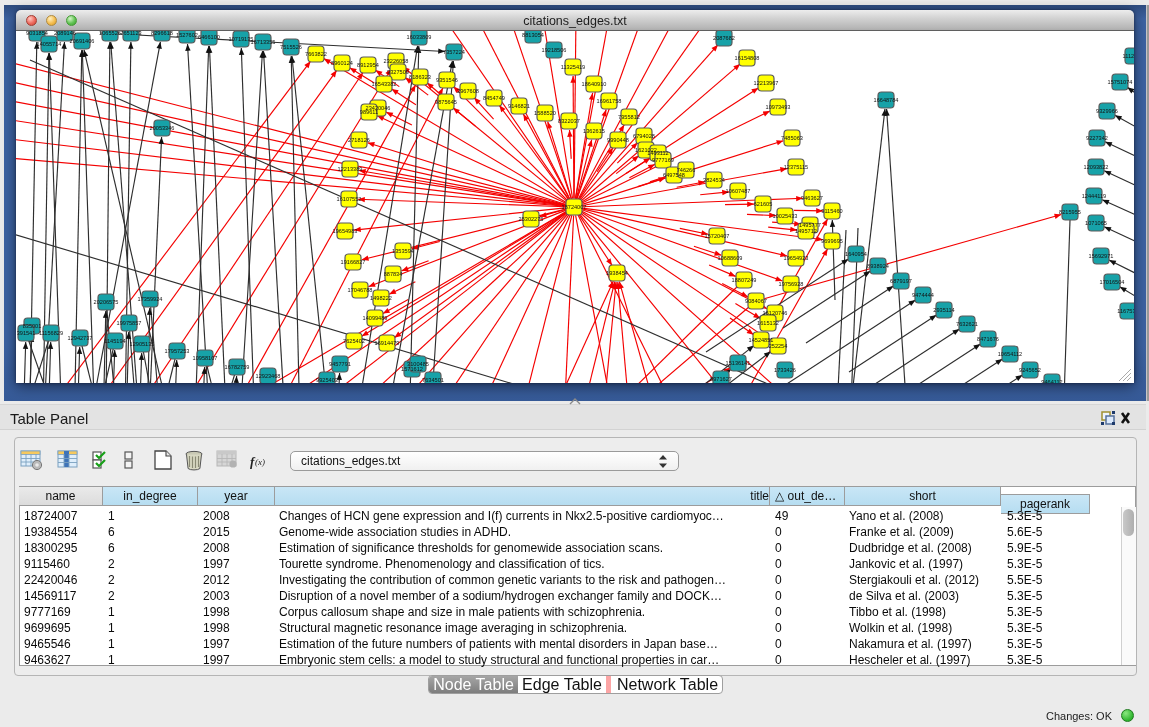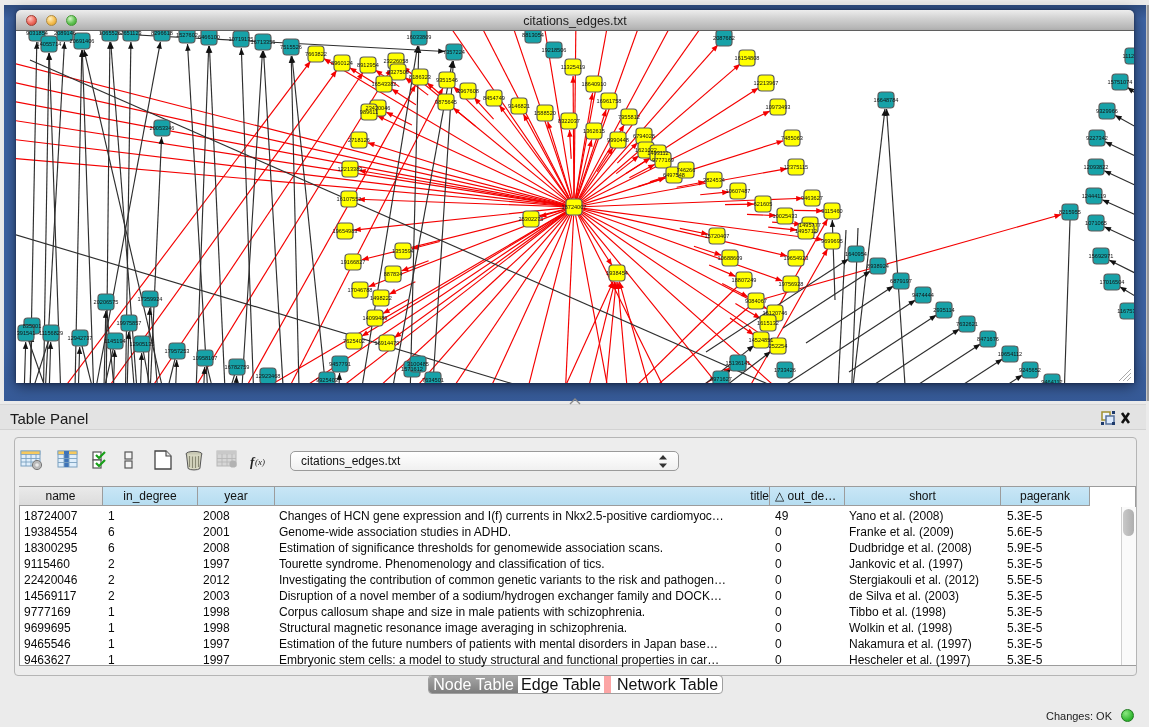--- a/index.html
+++ b/index.html
@@ -720,31 +720,31 @@
   </svg>
 </div>
 <div id="table"></div>
 
 <div class="hd" style="left:19px;width:84px;background:linear-gradient(180deg,#eaeaea,#dcdcdc);">name</div>
 <div class="hd" style="left:103px;width:95px;">in_degree</div>
 <div class="hd" style="left:198px;width:77px;">year</div>
 <div class="hd" style="left:275px;width:495px;text-align:right;">title</div>
 <div class="hd" style="left:770px;width:75px;text-align:left;padding-left:5px;">△ out_de…</div>
 <div class="hd" style="left:845px;width:156px;">short</div>
-<div class="hd" style="left:1001px;width:89px;">pagerank</div>
+<div class="hd" style="left:1001px;width:89px;margin-top:8px;">pagerank</div>
 <div class="cell" style="left:24px;top:508px">18724007</div>
 <div class="cell" style="left:108px;top:508px">1</div>
 <div class="cell" style="left:203px;top:508px">2008</div>
 <div class="cell" style="left:279px;top:508px">Changes of HCN gene expression and I(f) currents in Nkx2.5-positive cardiomyoc…</div>
 <div class="cell" style="left:775px;top:508px">49</div>
 <div class="cell" style="left:849px;top:508px">Yano et al. (2008)</div>
 <div class="cell" style="left:1007px;top:508px">5.3E-5</div>
 <div class="cell" style="left:24px;top:524px">19384554</div>
 <div class="cell" style="left:108px;top:524px">6</div>
-<div class="cell" style="left:203px;top:524px">2001</div>
+<div class="cell" style="left:203px;top:524px">2015</div>
 <div class="cell" style="left:279px;top:524px">Genome-wide association studies in ADHD.</div>
 <div class="cell" style="left:775px;top:524px">0</div>
 <div class="cell" style="left:849px;top:524px">Franke et al. (2009)</div>
 <div class="cell" style="left:1007px;top:524px">5.6E-5</div>
 <div class="cell" style="left:24px;top:540px">18300295</div>
 <div class="cell" style="left:108px;top:540px">6</div>
 <div class="cell" style="left:203px;top:540px">2008</div>
 <div class="cell" style="left:279px;top:540px">Estimation of significance thresholds for genomewide association scans.</div>
 <div class="cell" style="left:775px;top:540px">0</div>
 <div class="cell" style="left:849px;top:540px">Dudbridge et al. (2008)</div>
@@ -795,20 +795,20 @@
 <div class="cell" style="left:108px;top:652px">1</div>
 <div class="cell" style="left:203px;top:652px">1997</div>
 <div class="cell" style="left:279px;top:652px">Embryonic stem cells: a model to study structural and functional properties in car…</div>
 <div class="cell" style="left:775px;top:652px">0</div>
 <div class="cell" style="left:849px;top:652px">Hescheler et al. (1997)</div>
 <div class="cell" style="left:1007px;top:652px">5.3E-5</div>
 <div id="sb"></div>
 <div id="thumb"></div>
 <div id="tabs">
   <div class="seg sel" style="left:0;width:89px;">Node Table</div>
-  <div class="seg" style="left:89px;width:93px;border-right:7px solid #fca5a5;">Edge Table</div>
+  <div class="seg" style="left:89px;width:93px;border-right:5px solid #fca5a5;">Edge Table</div>
   <div class="seg" style="left:182px;width:113px;">Network Table</div>
 </div>
 <div id="mem">Changes: OK</div>
 <div id="memdot"></div>
 <svg width="12" height="8" style="position:absolute;left:569px;top:398px">
   <path d="M1 6 L6 1 L11 6" stroke="#8a8a8a" stroke-width="1.4" fill="none"></path>
 </svg>
 
 </body></html>

